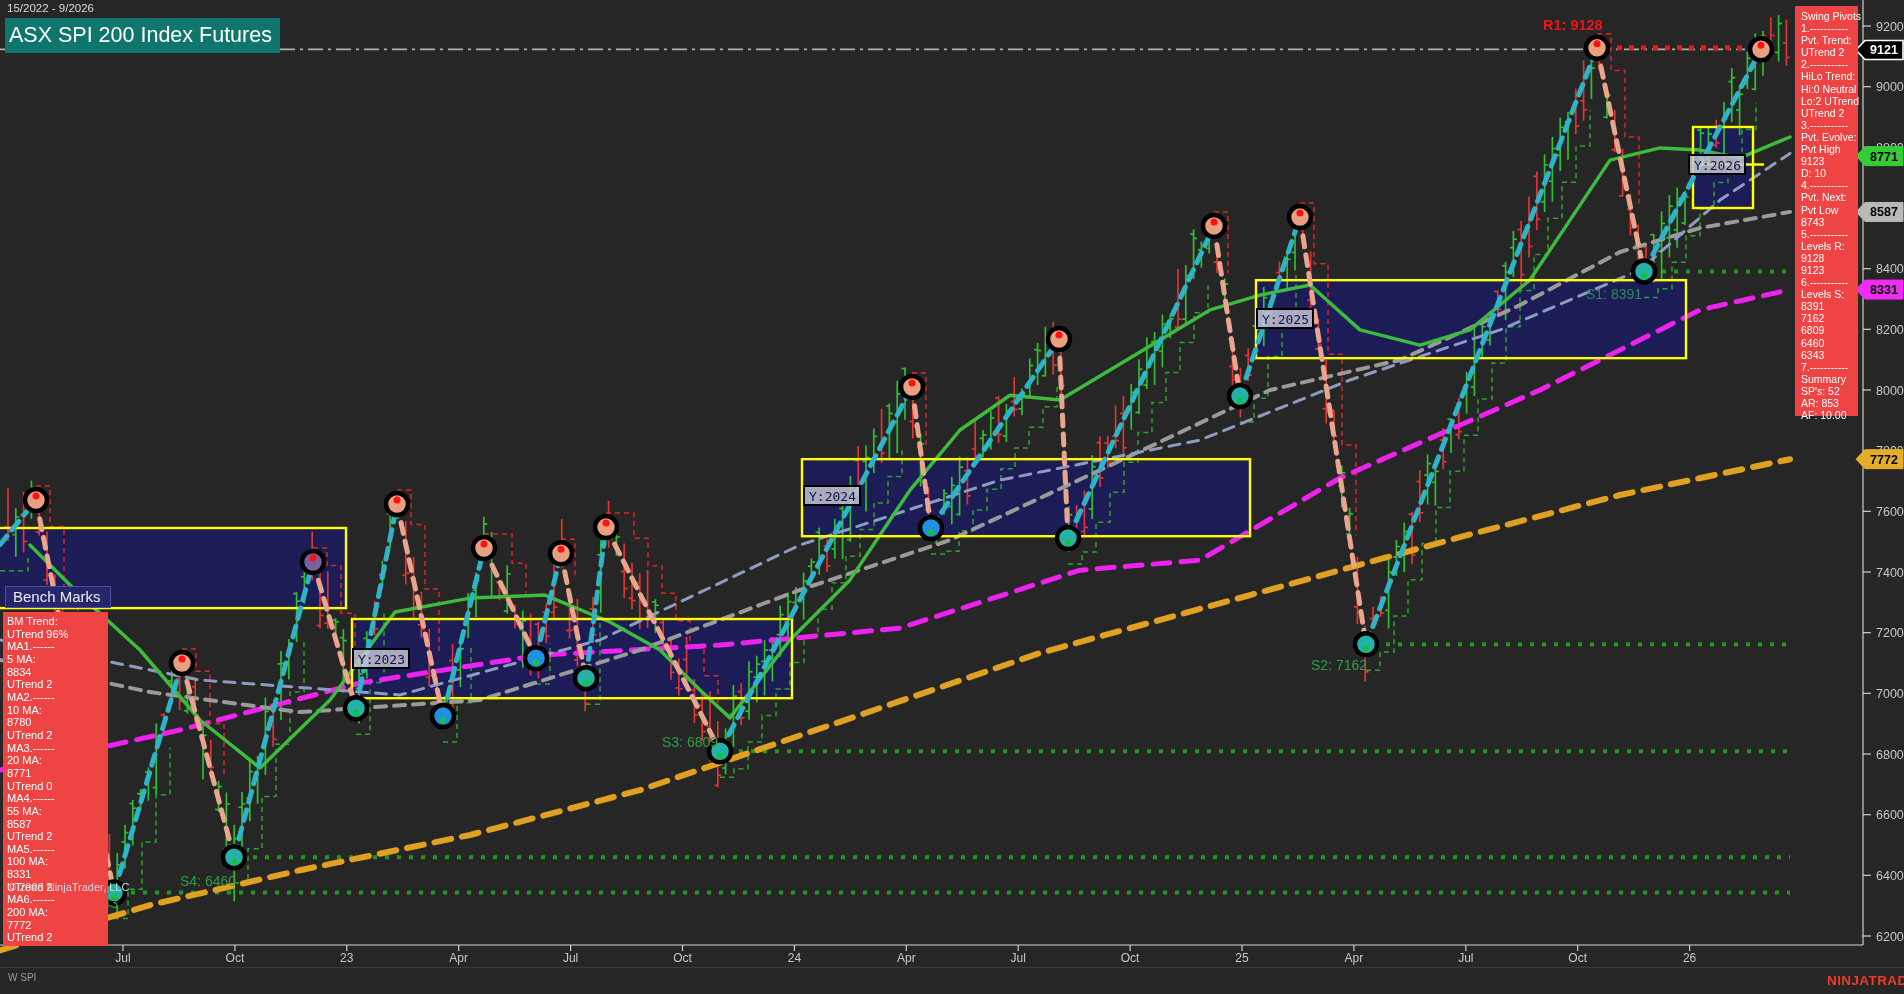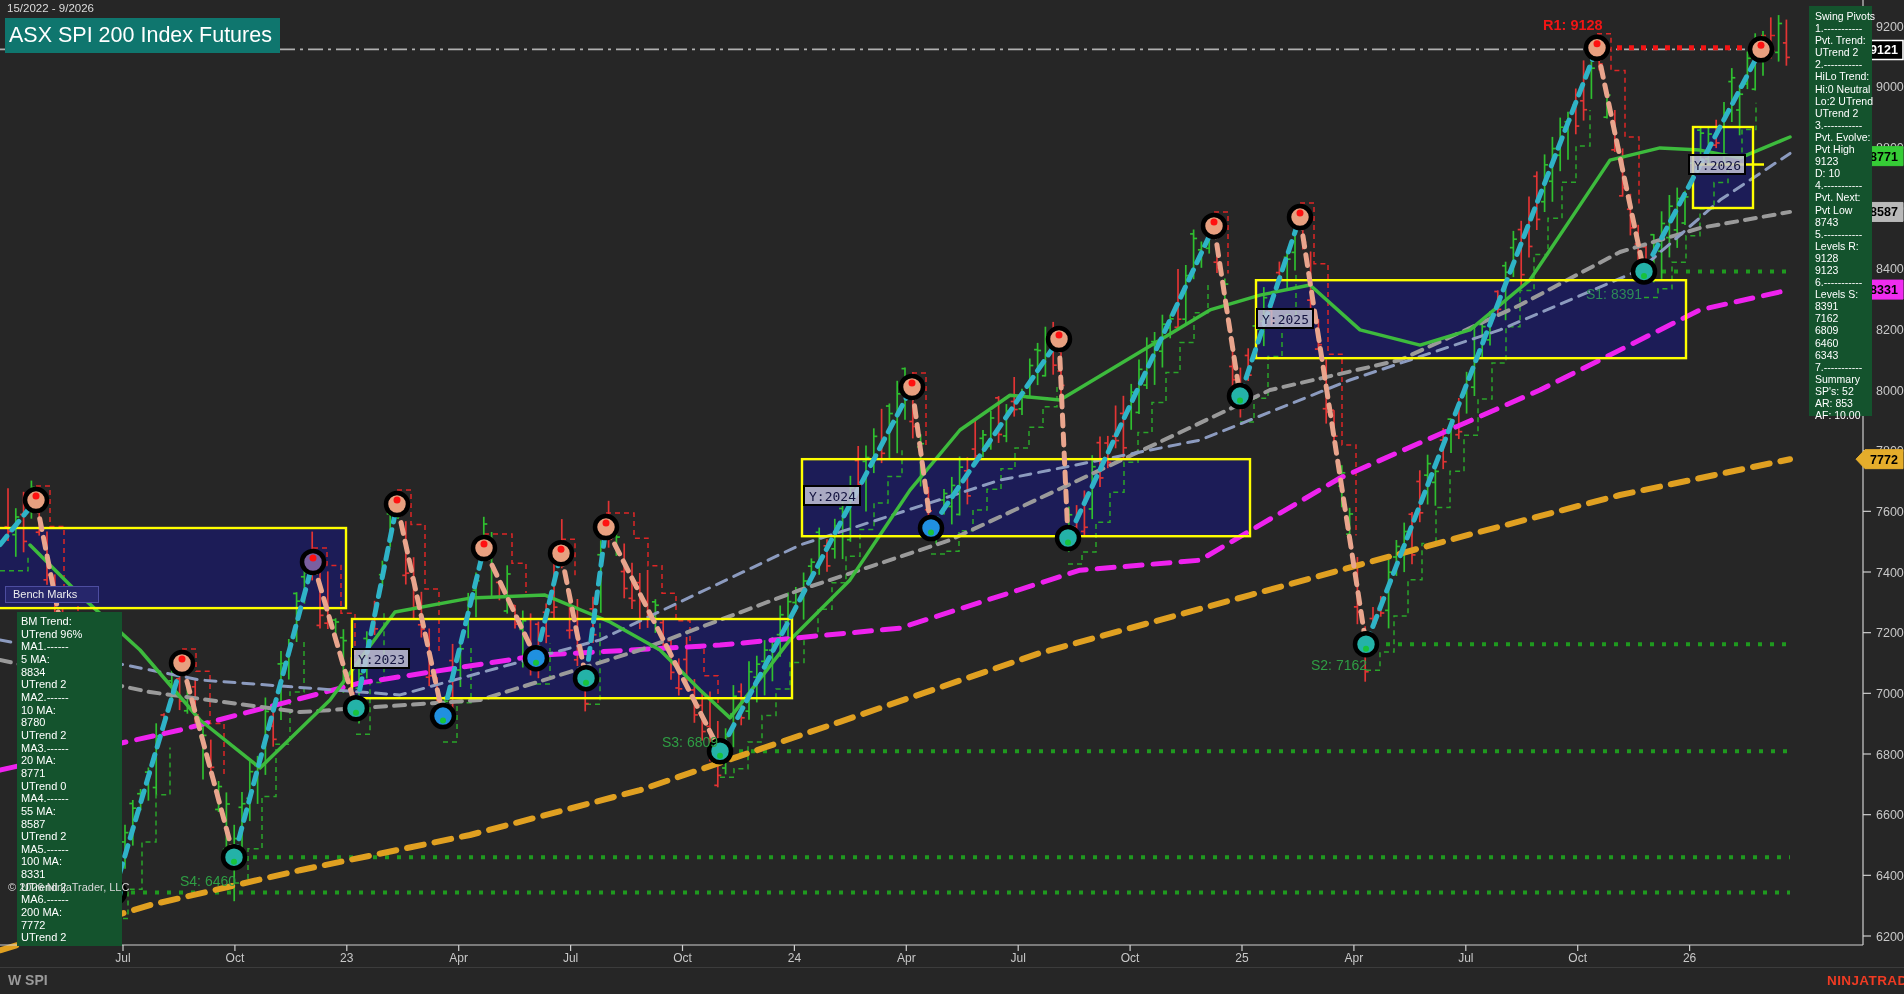--- a/index.html
+++ b/index.html
@@ -1,30 +1,30 @@
 <!DOCTYPE html>
 <html><head>
 <meta charset="utf-8">
 <style>
   html,body{margin:0;padding:0;background:#262626;width:1904px;height:994px;overflow:hidden;
     font-family:"Liberation Sans","DejaVu Sans",sans-serif;}
   #stage{position:relative;width:1904px;height:994px;background:#262626;}
   svg{position:absolute;left:0;top:0;}
-  .panel{position:absolute;background:#14532d;color:#fff;white-space:pre;margin-left:14px;}
+  .panel{position:absolute;background:#ef4444;color:#fff;white-space:pre;}
   #range-label{position:absolute;left:7px;top:2px;font-size:11.5px;color:#dcdcdc;}
   #title-block{position:absolute;left:5px;top:18px;background:#0f766e;color:#fff;
     font-size:21.5px;line-height:30px;padding:2px 8px 3px 4px;}
   #bench-tag{position:absolute;left:5px;top:586px;background:#26266b;border:1px solid #4d4da0;
-    color:#eee;font-size:11px;padding:1px 21px 2px 7px;}
+    color:#eee;font-size:15px;padding:1px 9px 2px 7px;}
   #bm-panel{left:3px;top:612px;width:101px;height:329px;font-size:11px;line-height:12.65px;padding:3px 0 2px 4px;}
   #sp-panel{left:1795px;top:6px;width:57px;height:404px;font-size:10.5px;line-height:12.1px;padding:4px 0 2px 6px;}
   #copyright{position:absolute;left:8px;top:881px;font-size:11px;color:#d8d8d8;}
   #brand-logo{position:absolute;left:1779px;top:973px;font-size:13.5px;font-weight:bold;
     color:#ef3b23;letter-spacing:.4px;padding-left:48px;}
-  #wspi-tab{position:absolute;left:8px;top:972px;font-size:14px;color:#9a9a9a;font-weight:bold;}
+  #wspi-tab{position:absolute;left:8px;top:972px;font-size:10px;color:#9a9a9a;}
 </style>
 </head>
 <body>
 <div id="stage">
 
 <svg id="chart-svg" width="1904" height="994">
       <rect x="-8" y="528.0166666666667" width="354" height="80.08000000000004" fill="rgba(26,26,100,0.8)" stroke="none"></rect>
       <rect x="352" y="619.0166666666667" width="440" height="79.16999999999996" fill="rgba(26,26,100,0.8)" stroke="none"></rect>
       <rect x="802" y="459.16" width="448" height="77.04666666666668" fill="rgba(26,26,100,0.8)" stroke="none"></rect>
       <rect x="1256" y="280.1933333333333" width="430" height="77.95666666666665" fill="rgba(26,26,100,0.8)" stroke="none"></rect>

